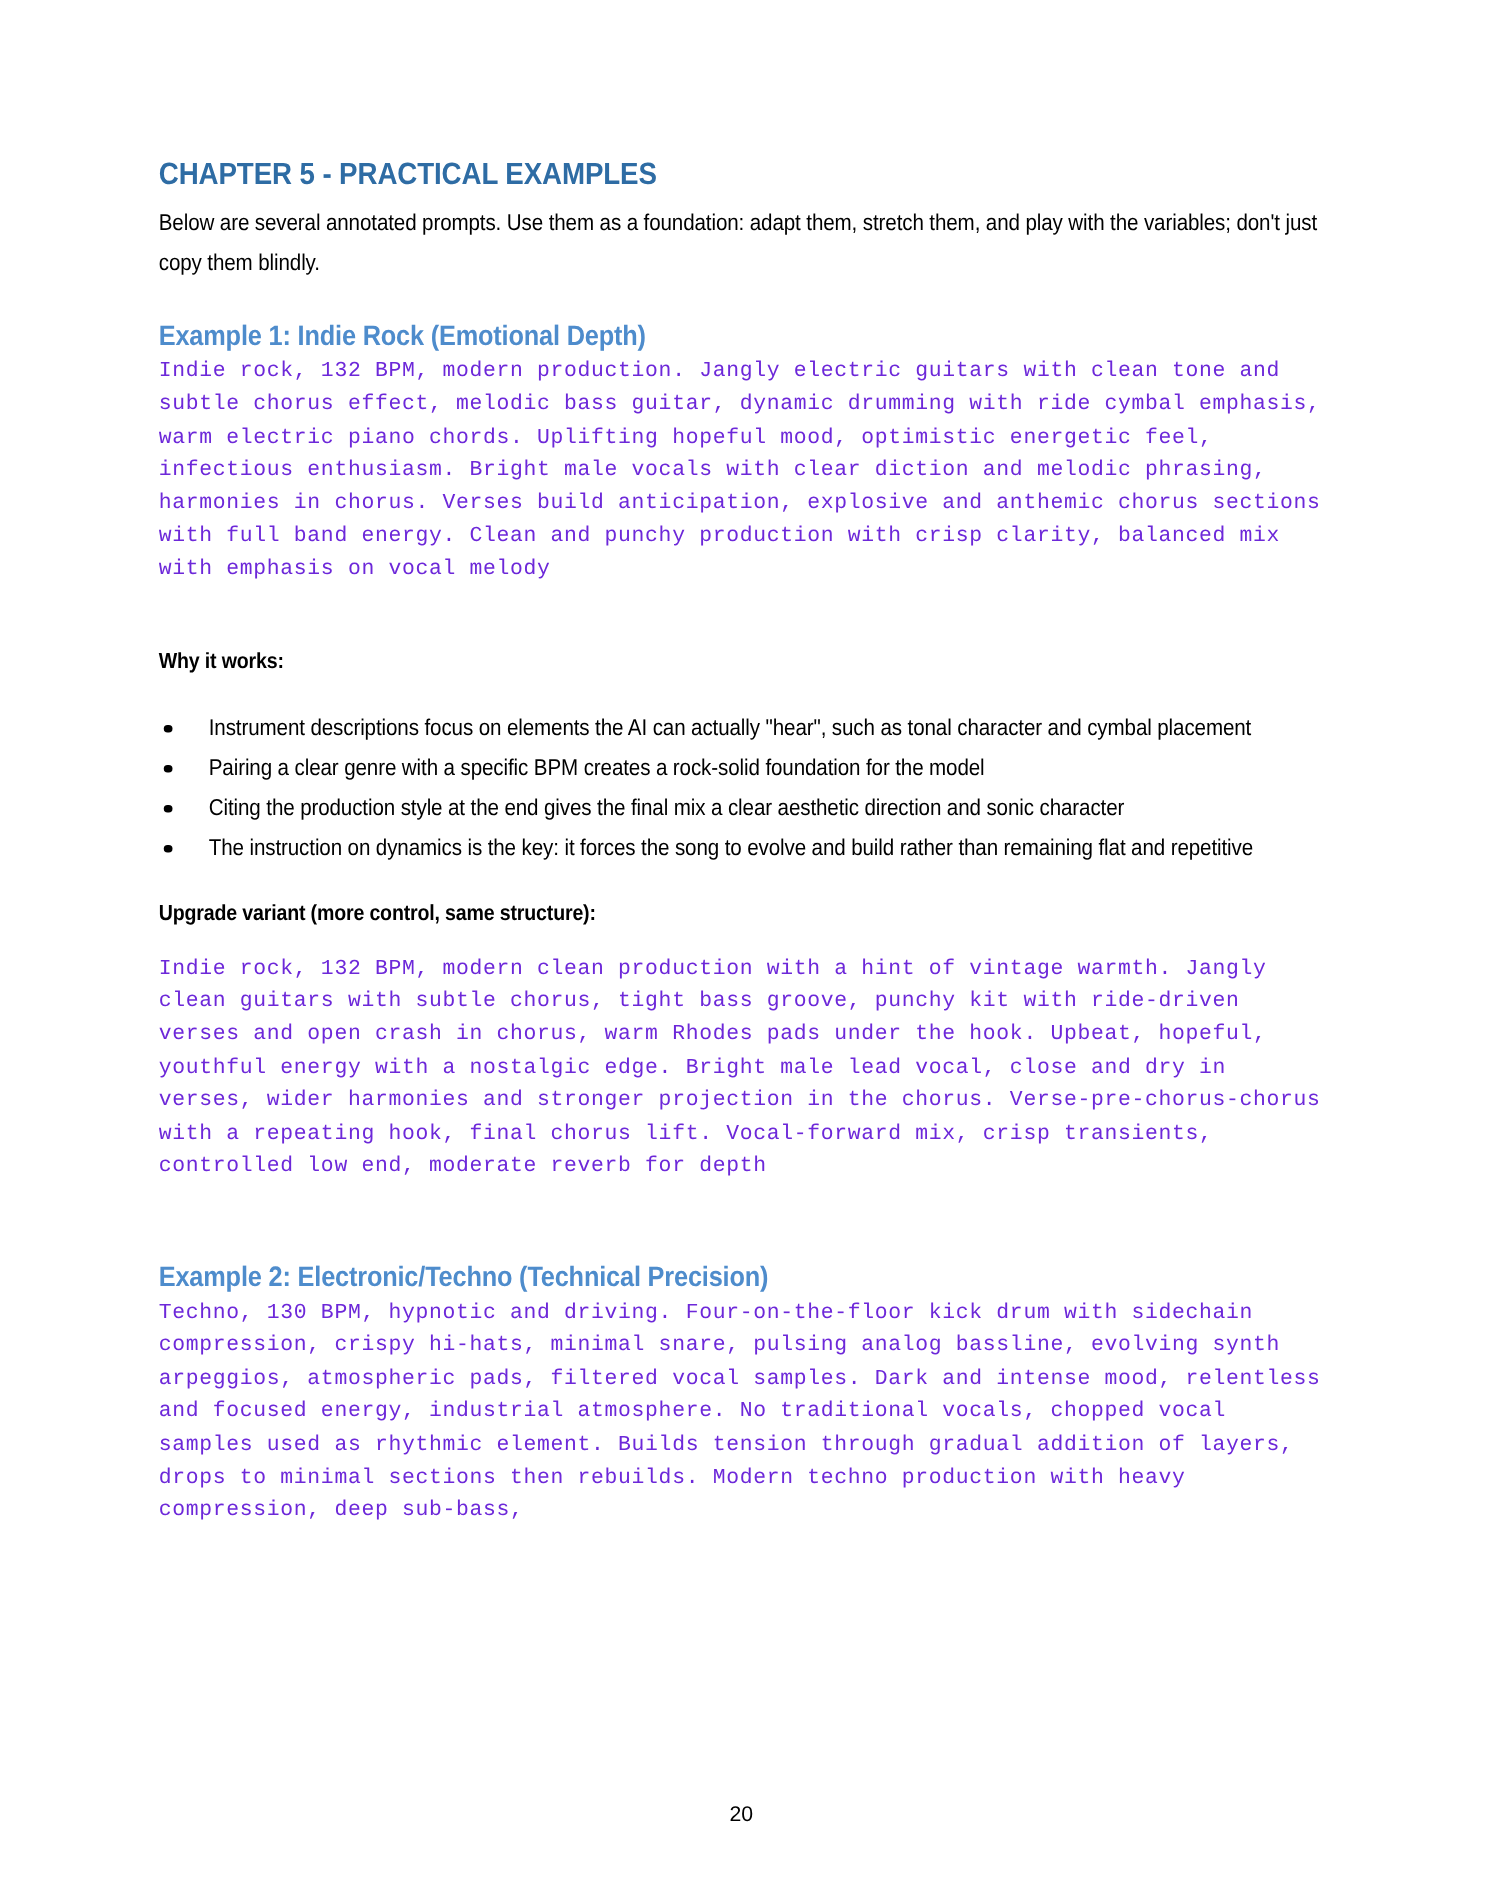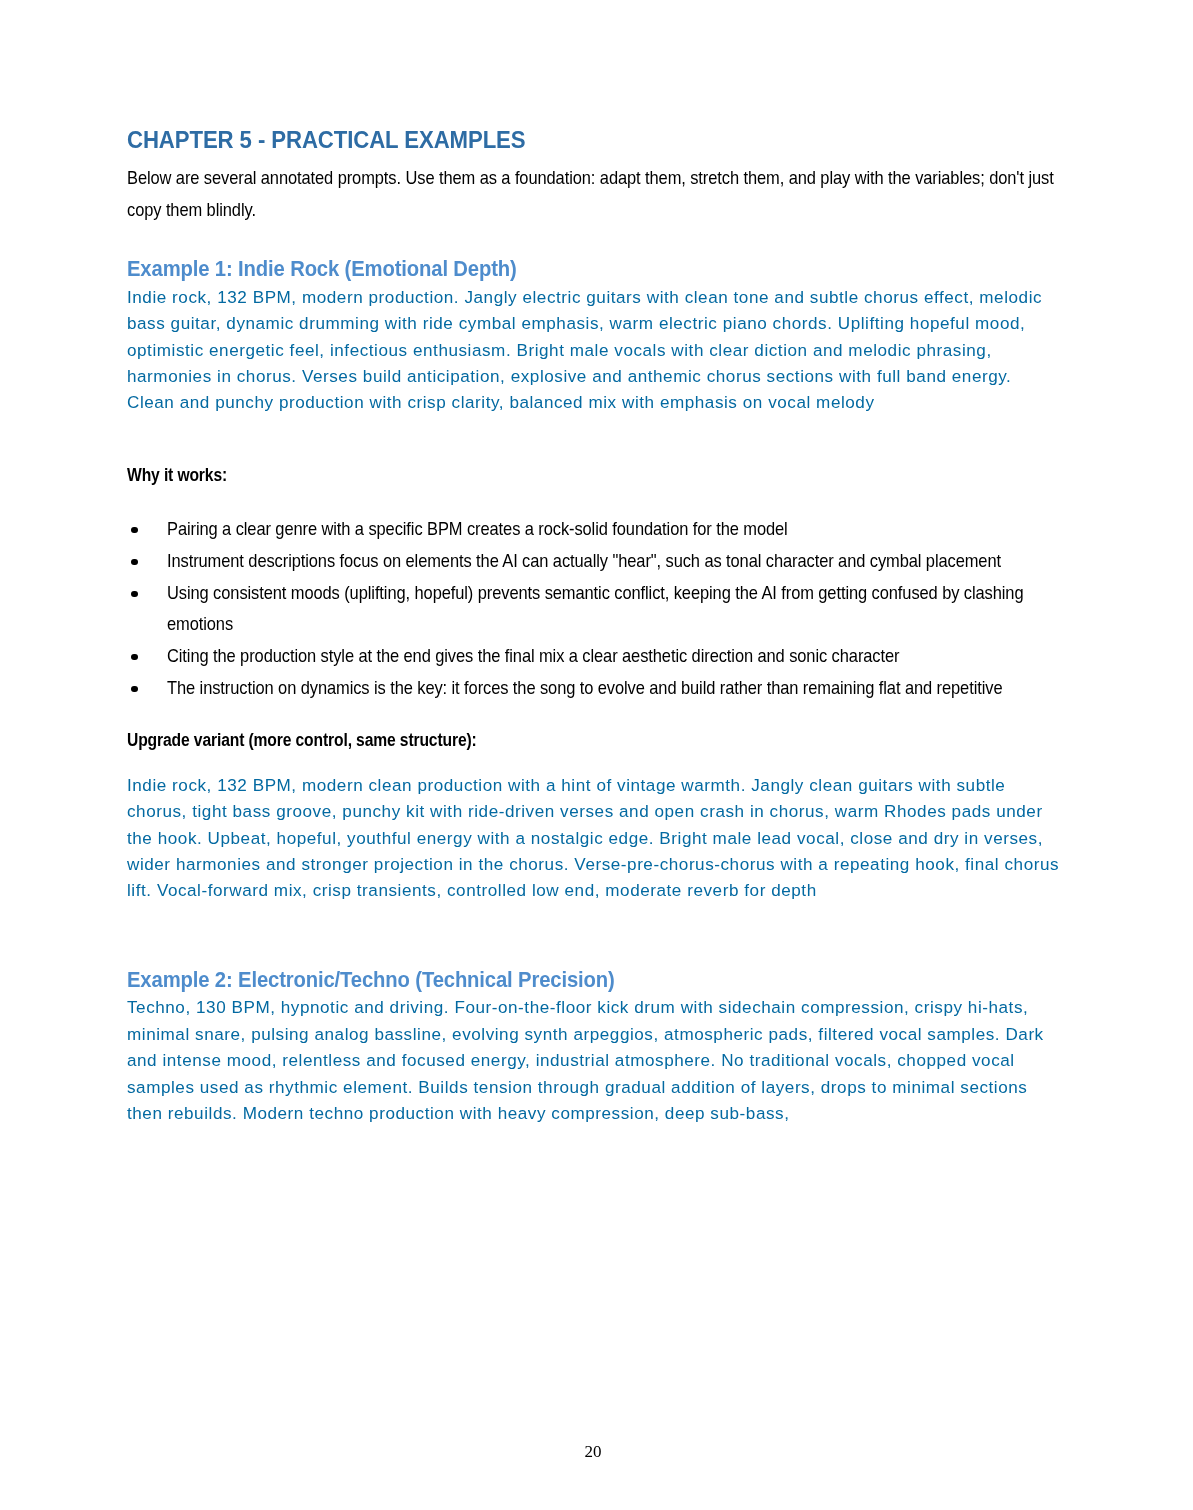--- a/index.html
+++ b/index.html
@@ -72,22 +72,22 @@
     line-height: 32px;
     margin: 0;
     width: 1034px;
     transform: scaleX(0.905);
     transform-origin: left top;
     letter-spacing: -0.1px;
   }
 
   
   .mono-block {
-    color: #0369a1;
-    font-family: Liberation Sans, sans-serif;
+    color: #6d28d9;
+    font-family: Liberation Mono, monospace;
     font-size: 17.1px;
     line-height: 26.4px;
     margin: 0;
     white-space: pre-wrap;
     word-break: normal;
     letter-spacing: 0.55px;
   }
 
   
   ul.bullets {
@@ -131,21 +131,21 @@
   .sp-after-up   { height: 62px; }
 
   
   .page-number {
     position: absolute;
     left: 0;
     right: 0;
     top: 1442px;
     text-align: center;
     color: #000000;
-    font-family: Liberation Serif, serif;
+    font-family: Liberation Sans, sans-serif;
     font-size: 17px;
     line-height: 20px;
   }
 </style>
 </head>
 <body>
 
 <div class="page">
   <div class="content">
 
@@ -161,29 +161,25 @@
 
     <div class="sp-after-mono"></div>
 
     <h3 class="sub-heading">Why it works:</h3>
 
     <div class="sp-why"></div>
 
     <ul class="bullets">
       <li>
         <span class="bullet-dot"></span>
+        <span class="bullet-text">Instrument descriptions focus on elements the AI can actually "hear", such as tonal character and cymbal placement</span>
+      </li>
+      <li>
+        <span class="bullet-dot"></span>
         <span class="bullet-text">Pairing a clear genre with a specific BPM creates a rock-solid foundation for the model</span>
-      </li>
-      <li>
-        <span class="bullet-dot"></span>
-        <span class="bullet-text">Instrument descriptions focus on elements the AI can actually "hear", such as tonal character and cymbal placement</span>
-      </li>
-      <li>
-        <span class="bullet-dot"></span>
-        <span class="bullet-text">Using consistent moods (uplifting, hopeful) prevents semantic conflict, keeping the AI from getting confused by clashing emotions</span>
       </li>
       <li>
         <span class="bullet-dot"></span>
         <span class="bullet-text">Citing the production style at the end gives the final mix a clear aesthetic direction and sonic character</span>
       </li>
       <li>
         <span class="bullet-dot"></span>
         <span class="bullet-text">The instruction on dynamics is the key: it forces the song to evolve and build rather than remaining flat and repetitive</span>
       </li>
     </ul>

